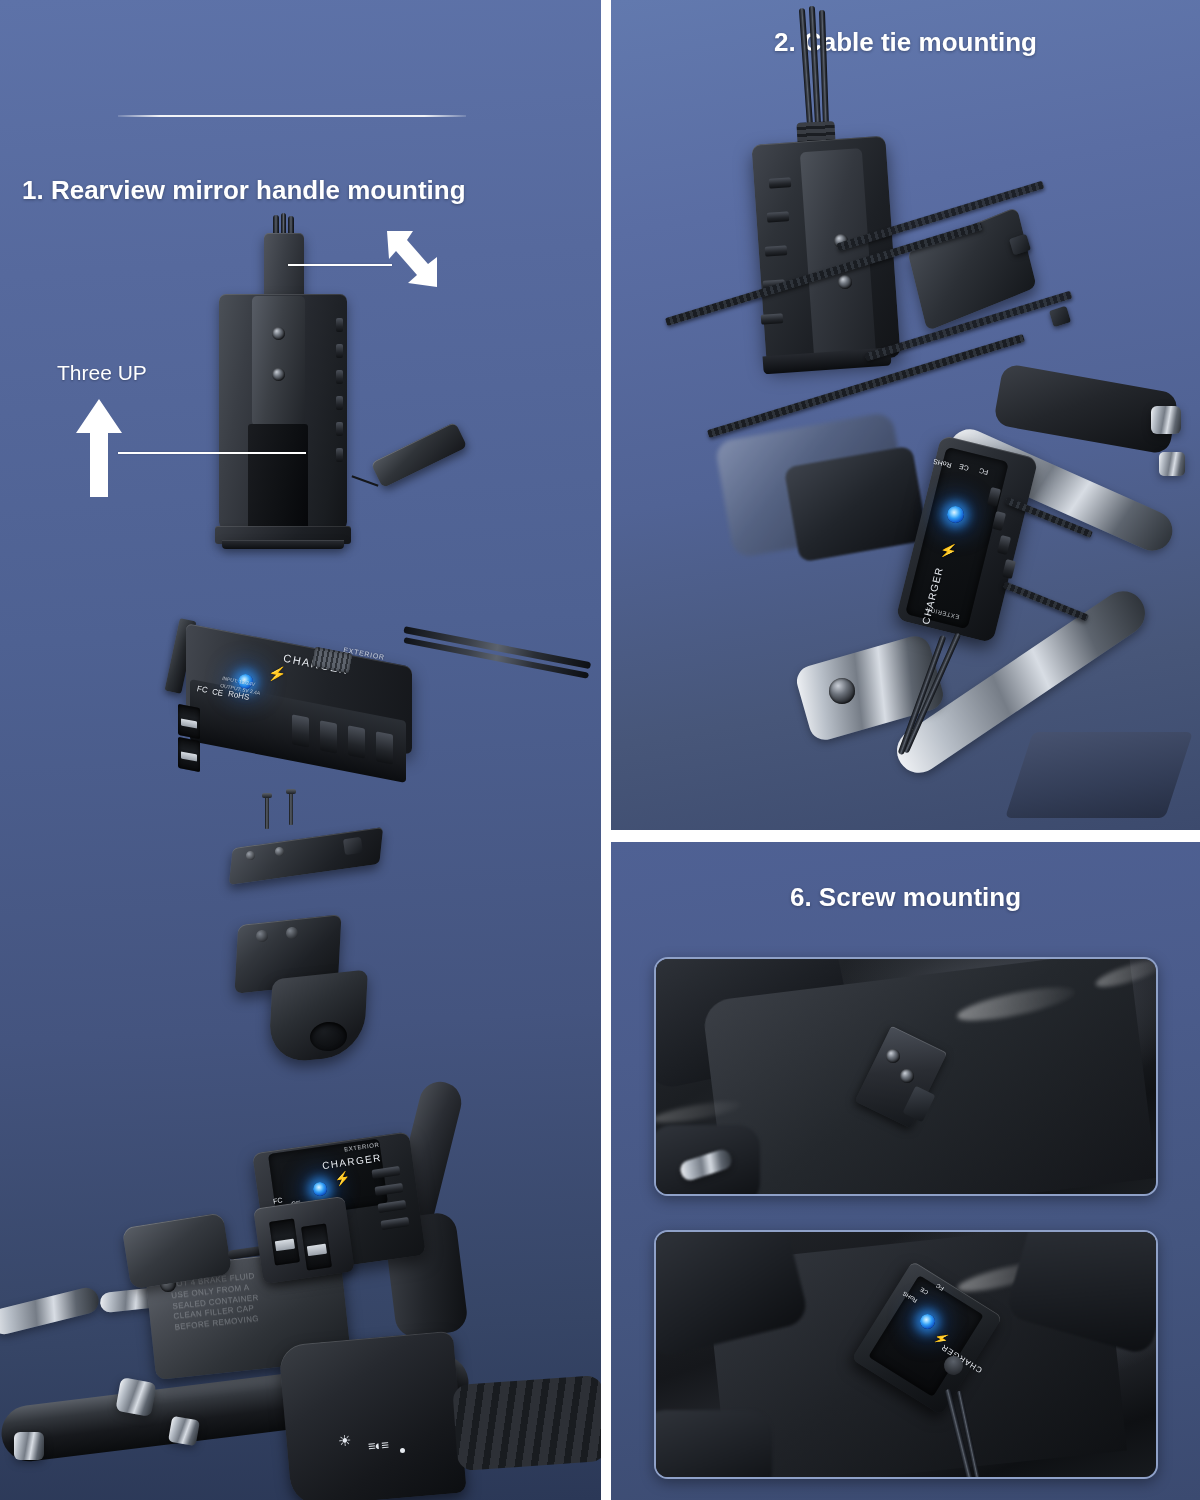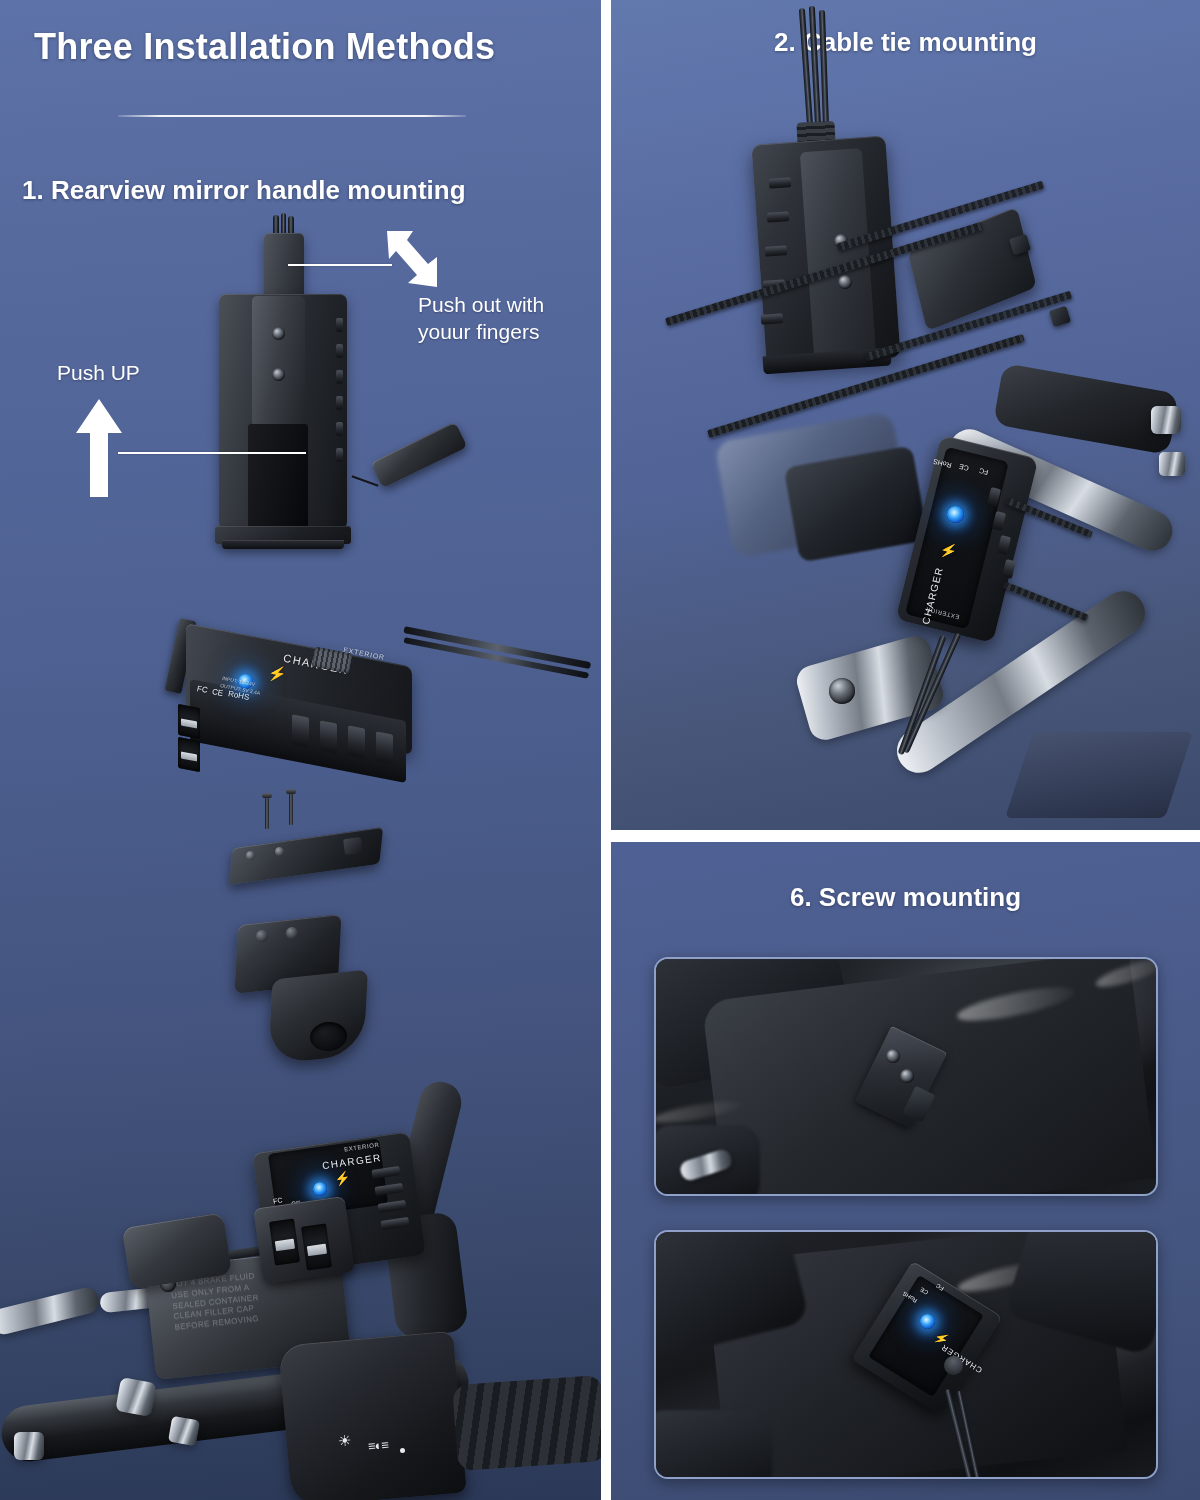--- a/index.html
+++ b/index.html
@@ -222,21 +222,20 @@
     filter: blur(0.6px);
   }
 </style>
 </head>
 <body>
 
 <div class="canvas">
 
   <div class="panel" id="panel-left">
 
-    <div class="main-title">Three Installation Methods</div>
     <div class="title-rule"></div>
     <div class="step-title" id="step1-title">1. Rearview mirror handle mounting</div>
 
     <div class="dev" style="left:0;top:0;width:601px;height:560px;">
 
       <div class="wire" style="left:273px;top:215px;width:6px;height:50px;"></div>
       <div class="wire" style="left:281px;top:213px;width:5px;height:52px;"></div>
       <div class="wire" style="left:288px;top:216px;width:6px;height:49px;"></div>
 
       <div class="blk2" style="left:264px;top:233px;width:40px;height:78px;background:linear-gradient(100deg,#50545c,#3a3e45 45%,#23262b);"></div>
@@ -272,25 +271,21 @@
     <div class="leader" id="leader-top"></div>
     <div class="leader" id="leader-left"></div>
 
     <svg class="arrow-diag" viewBox="0 0 62 62">
       <polygon points="6,2 32,2 26,11 47,35 56,28 56,58 27,54 36,46 15,22 8,30" fill="#ffffff"></polygon>
     </svg>
     <svg class="arrow-up" viewBox="0 0 46 98">
       <polygon points="23,0 46,34 32,34 32,98 14,98 14,34 0,34" fill="#ffffff"></polygon>
     </svg>
 
-    <div class="callout" id="callout-fingers">
-      <div>Push out with</div>
-      <div>youur fingers</div>
-    </div>
-    <div class="callout" id="callout-pushup">Push UP</div>
+    <div class="callout" id="callout-pushup">Three UP</div>
 
     <div class="dev" style="left:0;top:0;width:601px;height:800px;">
 
       <div style="position:absolute;left:172px;top:619px;width:17px;height:74px;border-radius:3px;transform:rotate(12deg);
                   background:linear-gradient(100deg,#4b5057,#2b2f34 50%,#14161a);box-shadow:0 3px 7px rgba(0,0,0,0.45);"></div>
 
       <div style="position:absolute;left:186px;top:645px;width:226px;height:88px;border-radius:7px;transform:skewY(11deg);
                   background:linear-gradient(100deg,#43474f 0%,#2e3238 28%,#1f2227 62%,#15171b 100%);
                   box-shadow:inset 0 1px 0 rgba(255,255,255,0.14),0 7px 16px rgba(0,0,0,0.45);"></div>
 

